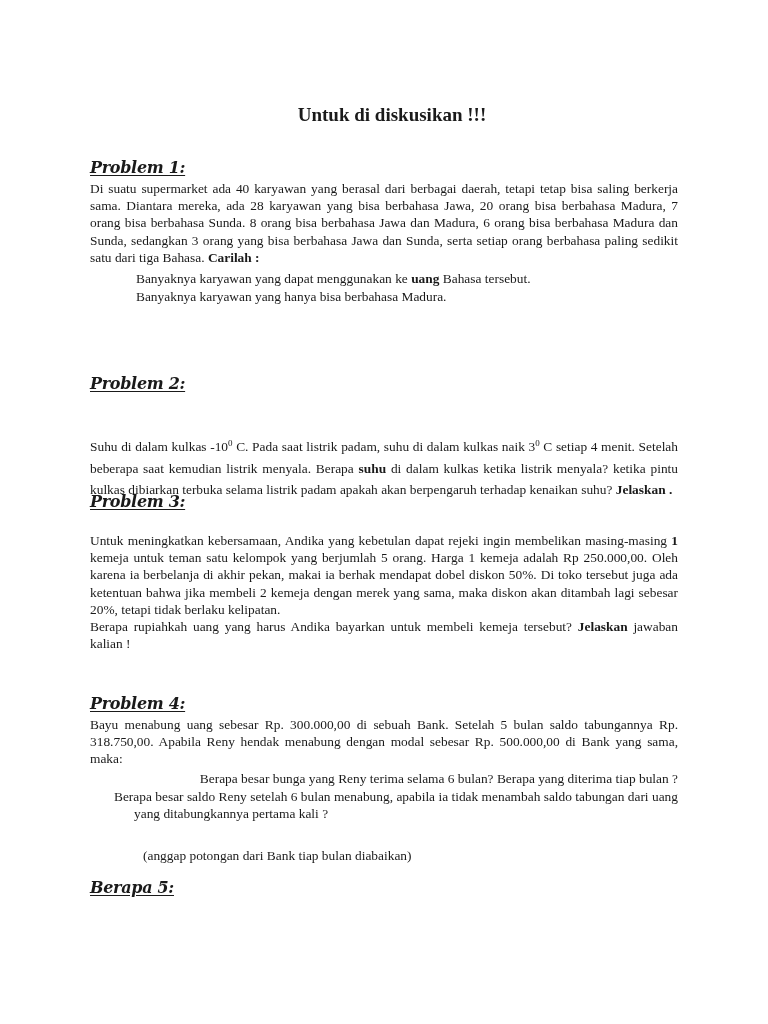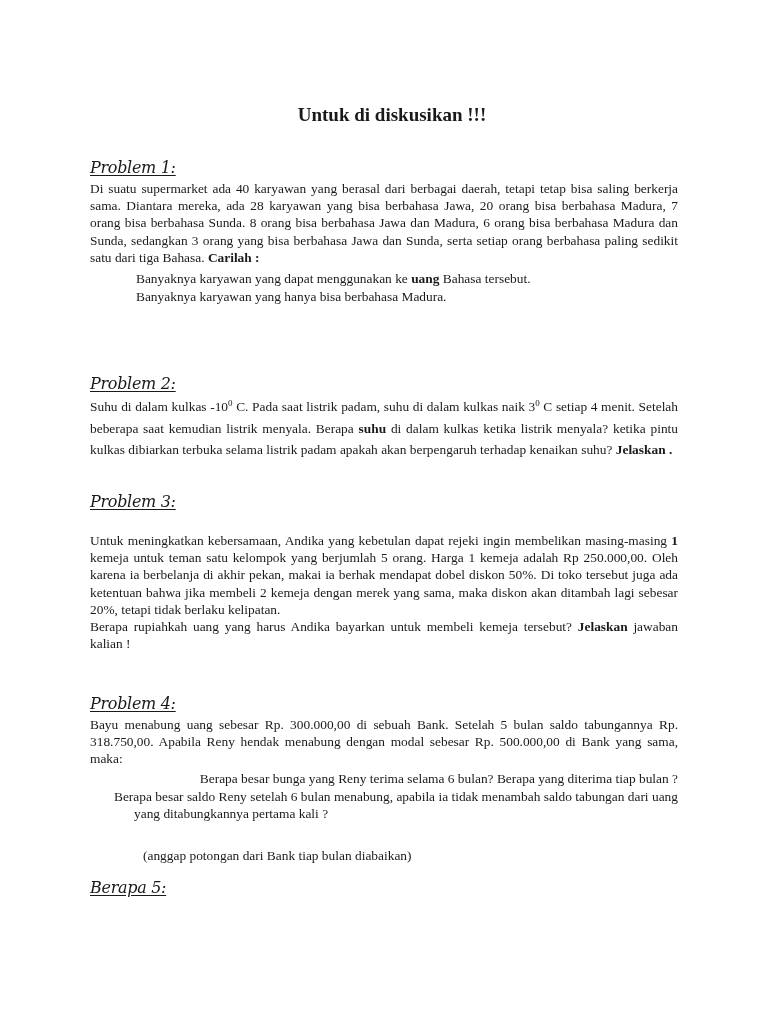--- a/index.html
+++ b/index.html
@@ -29,39 +29,39 @@
     text-align: center;
     font-weight: bold;
     font-size: 19px;
     line-height: 24px;
     margin: 8px;
   }
   .problem-heading {
     position: absolute;
     left: 0;
     font-family: "DejaVu Serif", "Liberation Serif", serif;
-    font-weight: normal;
+    font-weight: bold;
     font-style: italic;
     font-size: 16px;
     line-height: 20px;
     text-decoration: underline;
     text-underline-offset: 2px;
     margin: 0;
     letter-spacing: -0.3px;
   }
   .para {
     position: absolute;
     left: 0;
     width: 588px;
     font-size: 13.4px;
     line-height: 17.2px;
     text-align: justify;
     margin: 0;
   }
-  .para.loose { line-height: 21.5px; }
+  .para.loose { line-height: 21.5px; margin-top: 40px; }
   .para b { font-weight: bold; }
   .para sup { font-size: 9px; line-height: 0; vertical-align: super; }
   .item {
     position: absolute;
     font-size: 13.4px;
     line-height: 17.2px;
     margin: 0;
   }
   .item.justify { text-align: justify; }
 </style>

